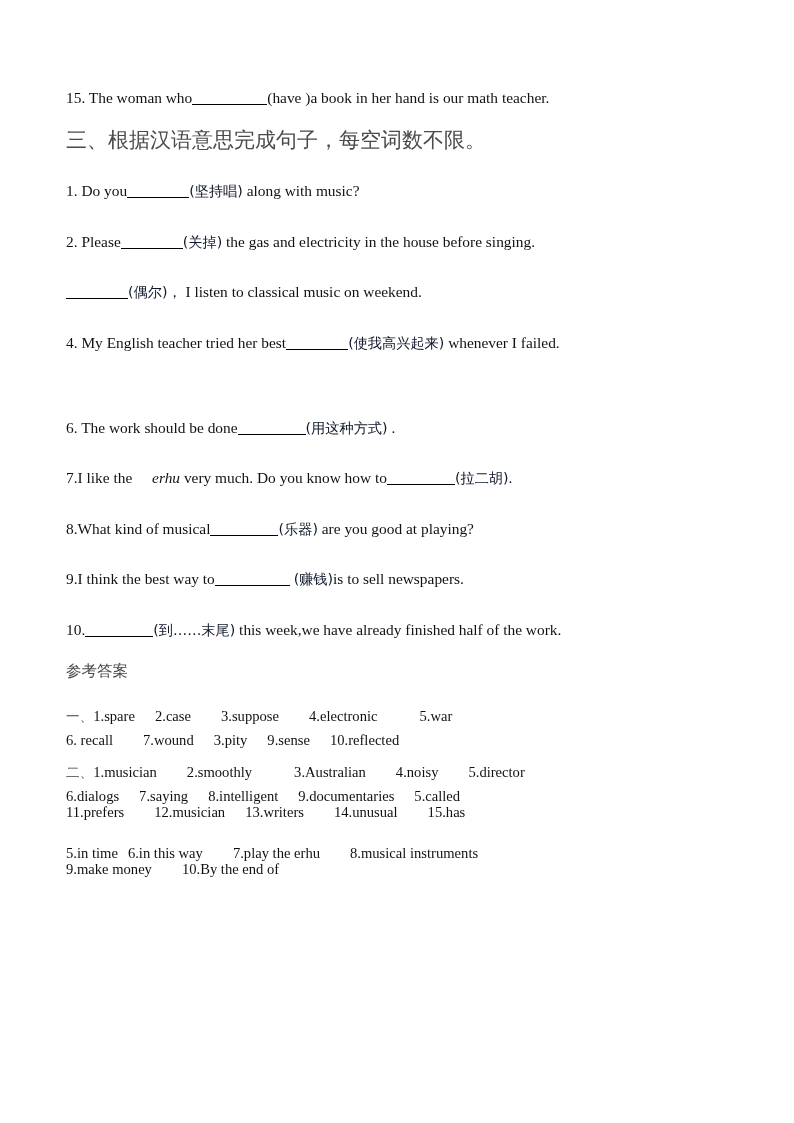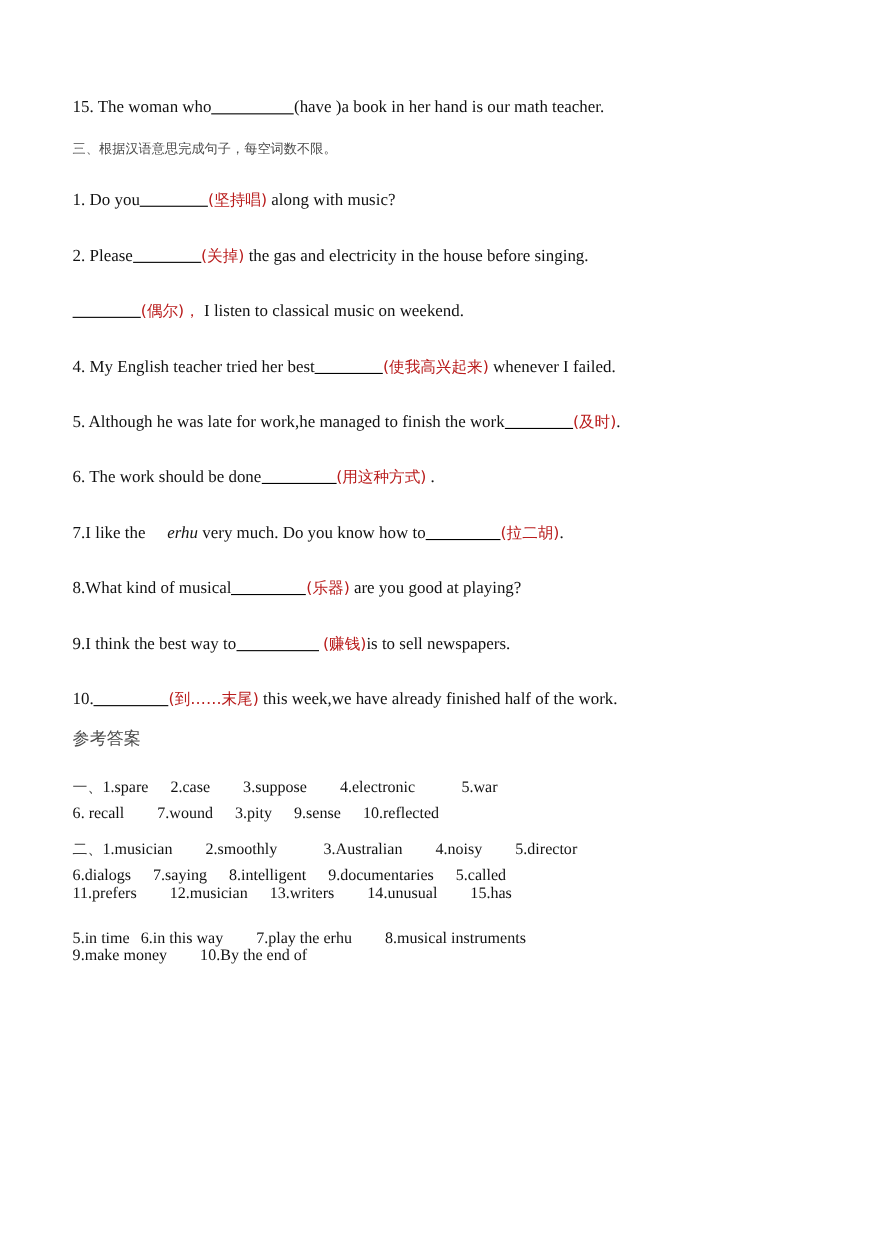--- a/index.html
+++ b/index.html
@@ -40,30 +40,30 @@
     white-space: nowrap;
     margin: 0;
     padding: 0;
   }
 
   
   .gap-q   { height: 35px; }
 
   .cn-heading {
     font-family: Liberation Sans, sans-serif;
-    font-size: 12px;
+    font-size: 21px;
     color: #4a4a4a;
     line-height: 1.0;
     white-space: nowrap;
   }
 
   .cn {
     font-family: "DejaVu Sans", "Liberation Sans", sans-serif;
     font-size: 14.2px;
-    color: #b91c1c;
+    color: #0f172a;
   }
 
   .blank {
     display: inline-block;
     border-bottom: 1.1px solid #000000;
     vertical-align: -2px;
     height: 13px;
   }
   .b-sm  { width: 62px; }
   .b-md  { width: 68px; }
@@ -147,24 +147,20 @@
 
     <div class="gap-q"></div>
 
     <div class="q-line">
       <span>4.</span>
       <span>My English teacher tried her best</span><span class="blank b-sm"></span><span class="cn">(使我高兴起来)</span><span> whenever I failed.</span>
     </div>
 
     <div class="gap-q"></div>
 
-    <div class="q-line">
-      <span>5.</span>
-      <span>Although he was late for work,he managed to finish the work</span><span class="blank b-sm"></span><span class="cn">(及时)</span><span>.</span>
-    </div>
 
     <div class="gap-q"></div>
 
     <div class="q-line">
       <span>6.</span>
       <span>The work should be done</span><span class="blank b-md"></span><span class="cn">(用这种方式)</span><span> .</span>
     </div>
 
     <div class="gap-q"></div>
 

